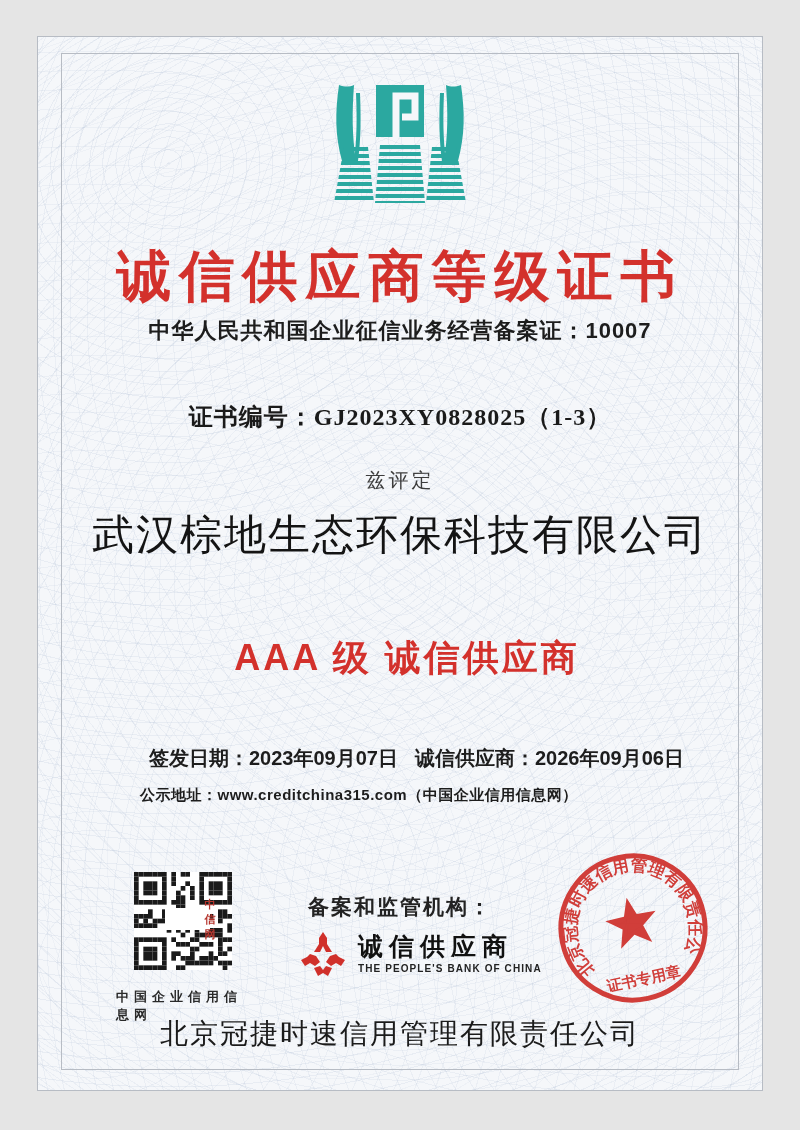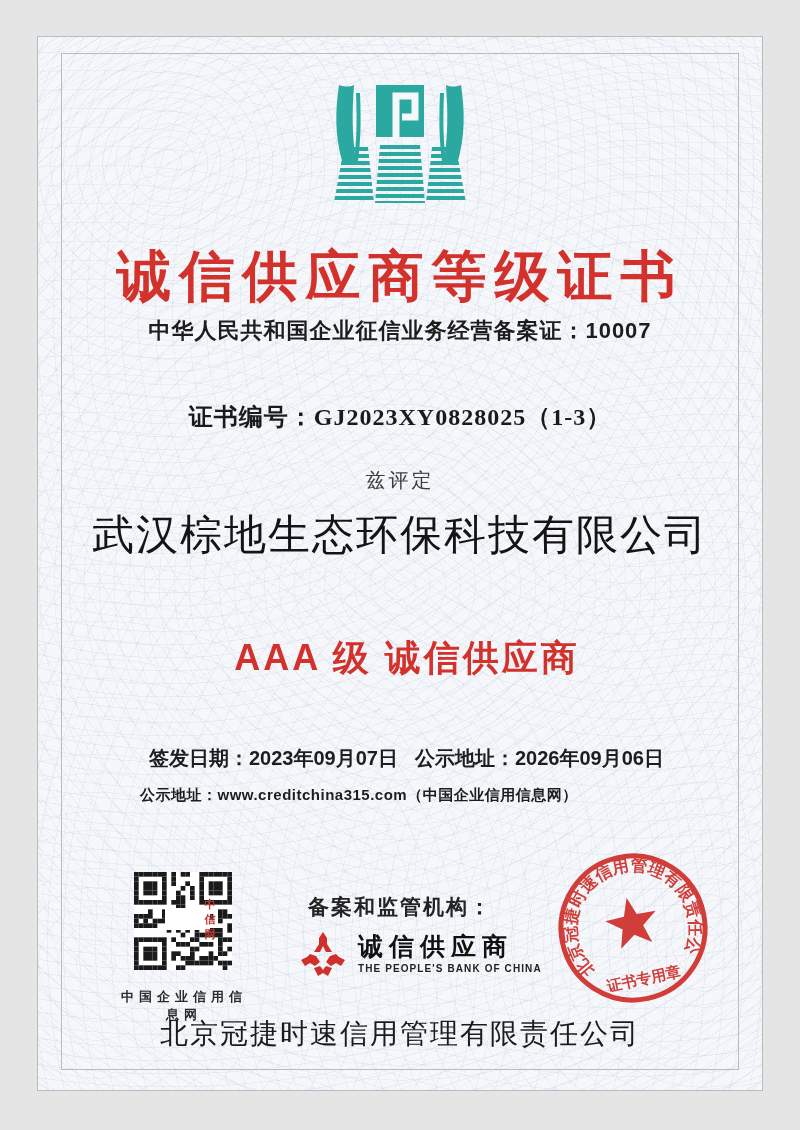--- a/index.html
+++ b/index.html
@@ -43,21 +43,21 @@
 
   .pub1 { top:786px; left:140px; font-size:15px; font-weight:bold; color:#1d1d1d; white-space:nowrap; letter-spacing:0.5px; }
   .pub2 { top:817px; left:214px; font-size:19px; font-weight:bold; color:#1d1d1d; white-space:nowrap; letter-spacing:0.5px; }
 
   
   .qr-wrap { left:134px; top:872px; width:98px; height:98px; background:#ffffff; }
   .qr-wrap svg { display:block; width:98px; height:98px; fill:#1a1a1a; }
   .qr-chip { position:absolute; left:31px; top:36px; width:36px; height:22px; background:#ffffff;
              display:flex; align-items:center; justify-content:center;
              color:#b5342c; font-size:11px; font-weight:bold; letter-spacing:0;padding-left:45px; }
-  .qr-caption { left:116px; top:988px; width:136px; text-align:center; font-size:13px; color:#2a2a2a;
+  .qr-caption { left:116px; top:988px; width:136px; text-align:left; font-size:13px; color:#2a2a2a;
                 letter-spacing:5px; font-family:"Liberation Serif", serif; font-weight:bold; }
 
   
   .reg-label { top:893px; font-size:21px; color:#222222; letter-spacing:2px;
                font-family:"Liberation Serif", serif; font-weight:bold; }
   .bank-row  { left:300px; top:930px; display:flex; align-items:center; }
   .bank-emblem { width:46px; height:48px; margin-right:12px; }
   .bank-name { font-size:25px; font-weight:bold; color:#111111; letter-spacing:6px;
                font-family:"Liberation Serif", serif; line-height:1.05; }
   .bank-en   { font-size:10px; font-weight:bold; color:#222222; letter-spacing:1.1px; margin-top:2px; }
@@ -147,21 +147,21 @@
   <div class="abs center cert-no">证书编号：GJ2023XY0828025（1-3）</div>
 
   <div class="abs center evaluate">兹评定</div>
 
   <div class="abs center company">武汉棕地生态环保科技有限公司</div>
 
   <div class="abs center grade">AAA 级 诚信供应商</div>
 
   <div class="abs dates-row">
     <div class="date-issue"><span>签发日期：</span><span>2023年09月07日</span></div>
-    <div class="date-valid"><span>公示地址：</span><span>2026年09月06日</span></div>
+    <div class="date-valid"><span>诚信供应商：</span><span>2026年09月06日</span></div>
   </div>
 
   <div class="abs pub1">公示地址：www.creditchina315.com（中国企业信用信息网）</div>
 
   <div class="abs qr-wrap">
     <svg id="qr-svg" viewBox="0 0 98 98">
         <rect x="0.00" y="0.00" width="4.67" height="4.67"></rect>
         <rect x="4.67" y="0.00" width="4.67" height="4.67"></rect>
         <rect x="9.33" y="0.00" width="4.67" height="4.67"></rect>
         <rect x="14.00" y="0.00" width="4.67" height="4.67"></rect>

